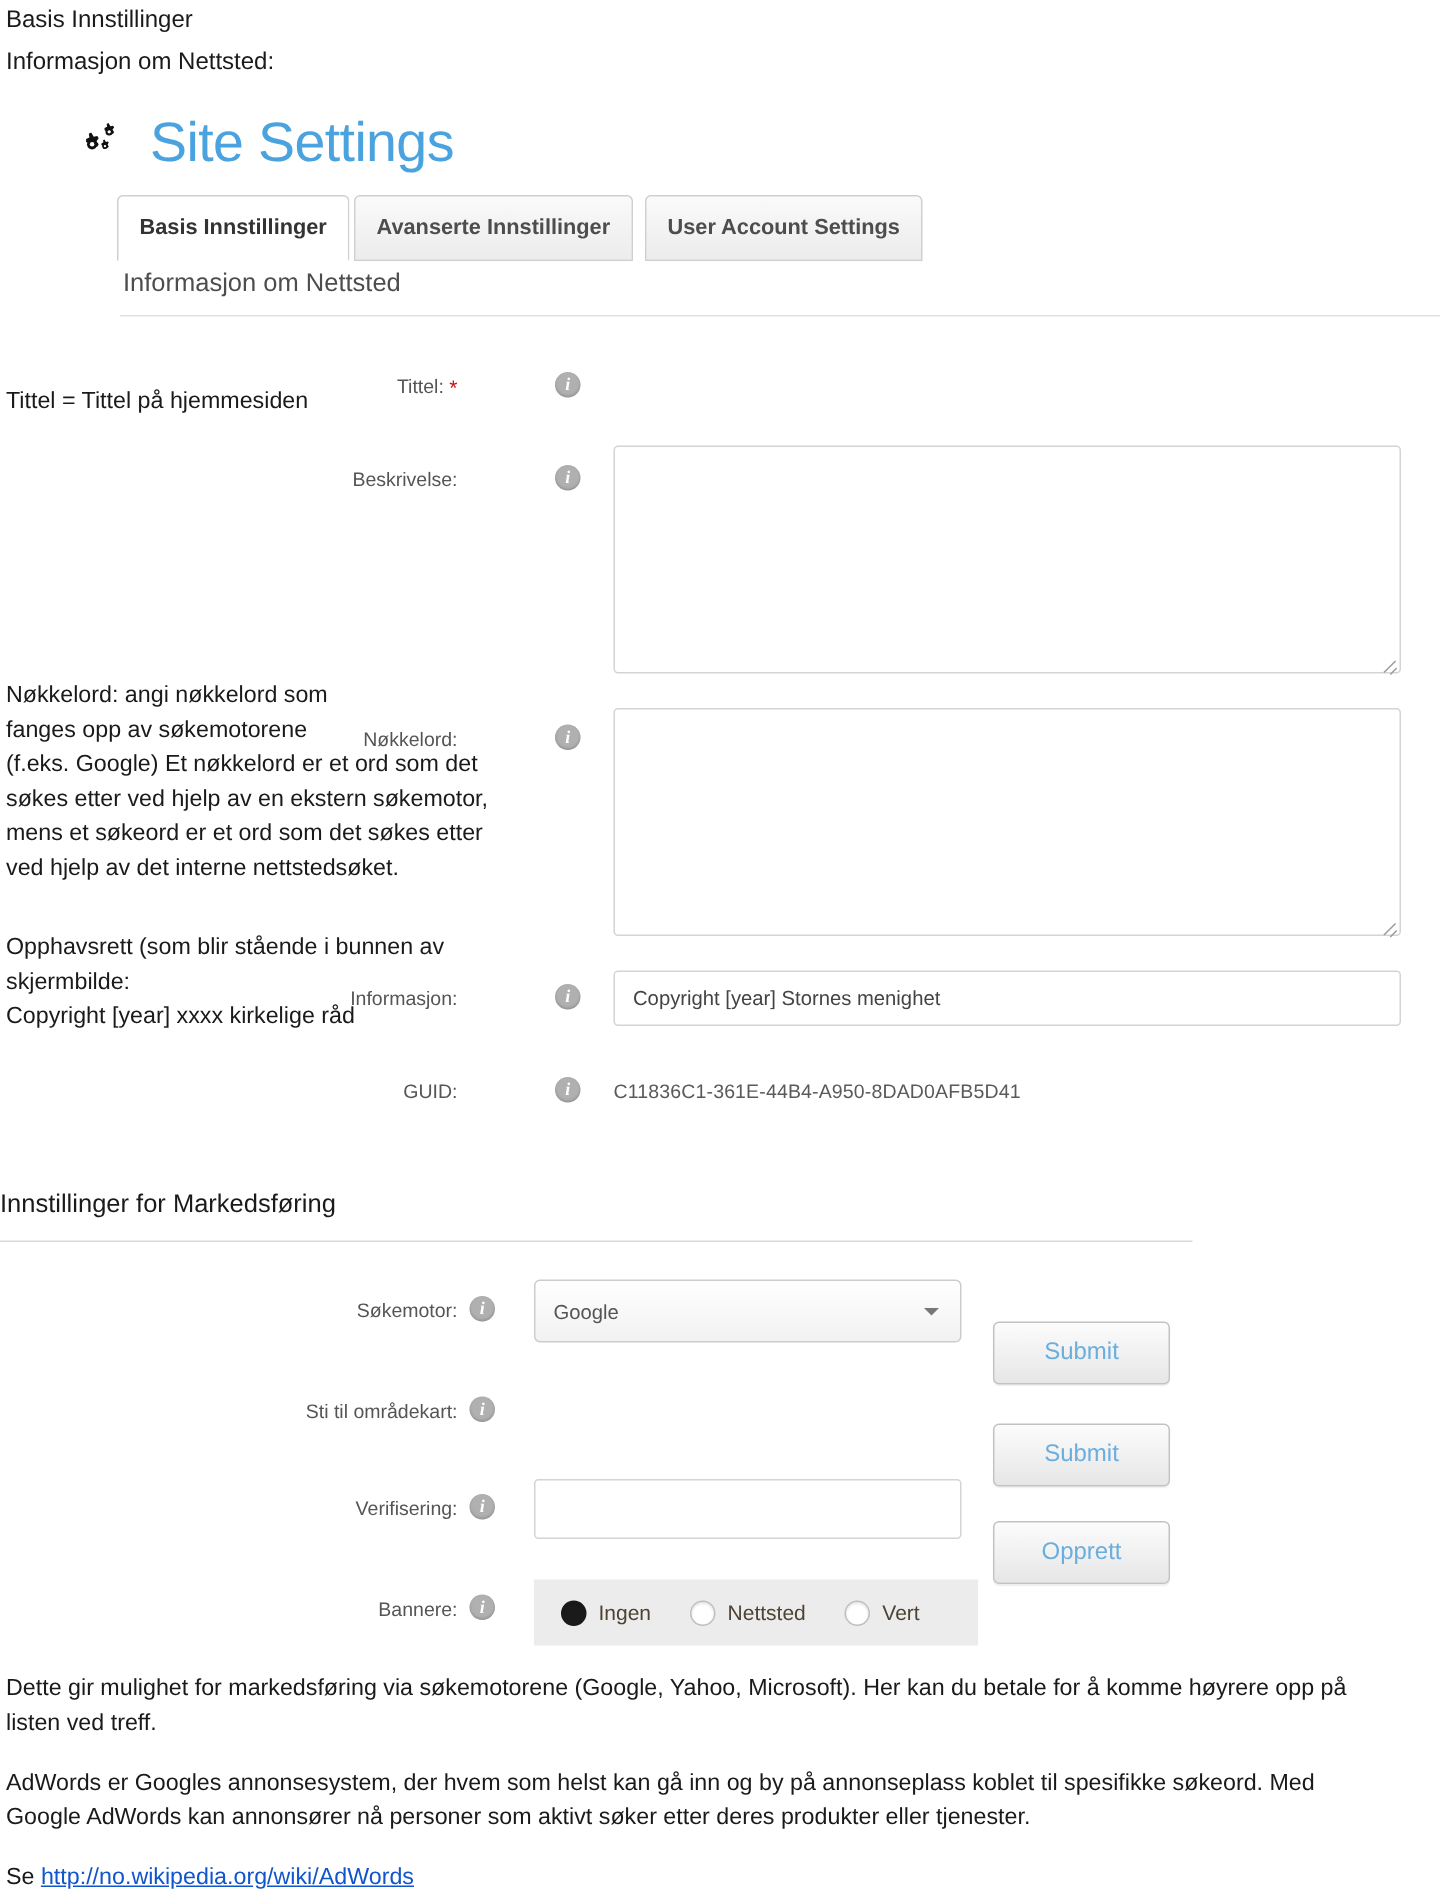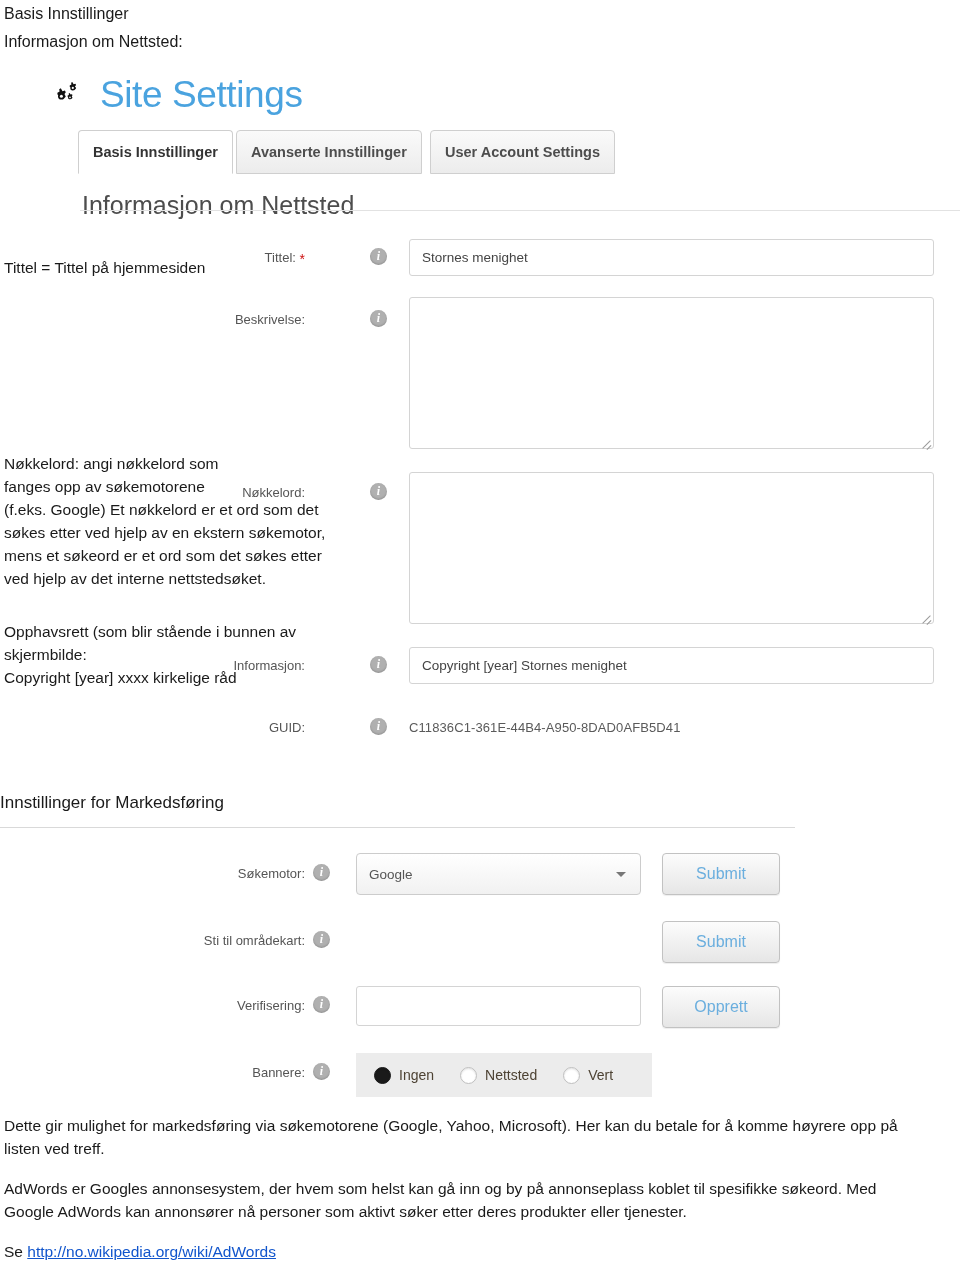--- a/index.html
+++ b/index.html
@@ -113,22 +113,22 @@
     z-index: 3;
   }
   #tab-0 { left: 0px;   }
   #tab-1 { left: 158px; }
   #tab-2 { left: 352px; }
   #tab-3 { left: 550px; }
 
   .panel-title {
     position: absolute;
     left: 82px;
-    top: 131px;
-    font-size: 25px;
+    top: 119px;
+    font-size: 17px;
     color: #4d4d4d;
     font-weight: 400;
   }
   .panel-rule {
     position: absolute;
     left: 80px;
     top: 150px;
     width: 880px;
     height: 1px;
     background: #e2e2e2;
@@ -235,20 +235,21 @@
     box-sizing: border-box;
     background: linear-gradient(to bottom, #fcfcfc 0%, #e6e6e6 100%);
     border: 1px solid #c2c2c2;
     border-radius: 4px;
     color: #6aaede;
     font-size: 16px;
     display: flex;
     align-items: center;
     justify-content: center;
     box-shadow: 0 1px 1px rgba(0,0,0,0.07);
+    margin-top: 28px;
   }
 
   
   .radio-group {
     position: absolute;
     box-sizing: border-box;
     background: #ececec;
     display: flex;
     gap: 26px;
     padding: 0 18px;
@@ -319,21 +320,20 @@
     <div class="tab active" id="tab-0">Basis Innstillinger</div>
     <div class="tab" id="tab-1">Avanserte Innstillinger</div>
     <div class="tab" id="tab-2">User Account Settings</div>
   </div>
 
   <div class="panel-title">Informasjon om Nettsted</div>
   <div class="panel-rule"></div>
 
   <div class="field-label" style="left:230px; top:190px; width:75px;"><span>Tittel:</span> <span class="req-star">*</span></div>
   <div class="info-icon" style="left:370px; top:188px;">i</div>
-  <input class="text-input" style="left: 409px; top: 179px; width: 525px; height: 37px;" value="Stornes menighet">
 
   <div class="field-label" style="left:210px; top:252px; width:95px;">Beskrivelse:</div>
   <div class="info-icon" style="left:370px; top:250px;">i</div>
   <textarea class="text-area" style="left: 409px; top: 237px; width: 525px; height: 152px;"></textarea>
   <div class="resize-grip" style="left:920px; top:376px;"></div>
 
   <div class="field-label" style="left:215px; top:425px; width:90px;">Nøkkelord:</div>
   <div class="info-icon" style="left:370px; top:423px;">i</div>
   <textarea class="text-area" style="left: 409px; top: 412px; width: 525px; height: 152px;"></textarea>
   <div class="resize-grip" style="left:920px; top:551px;"></div>

